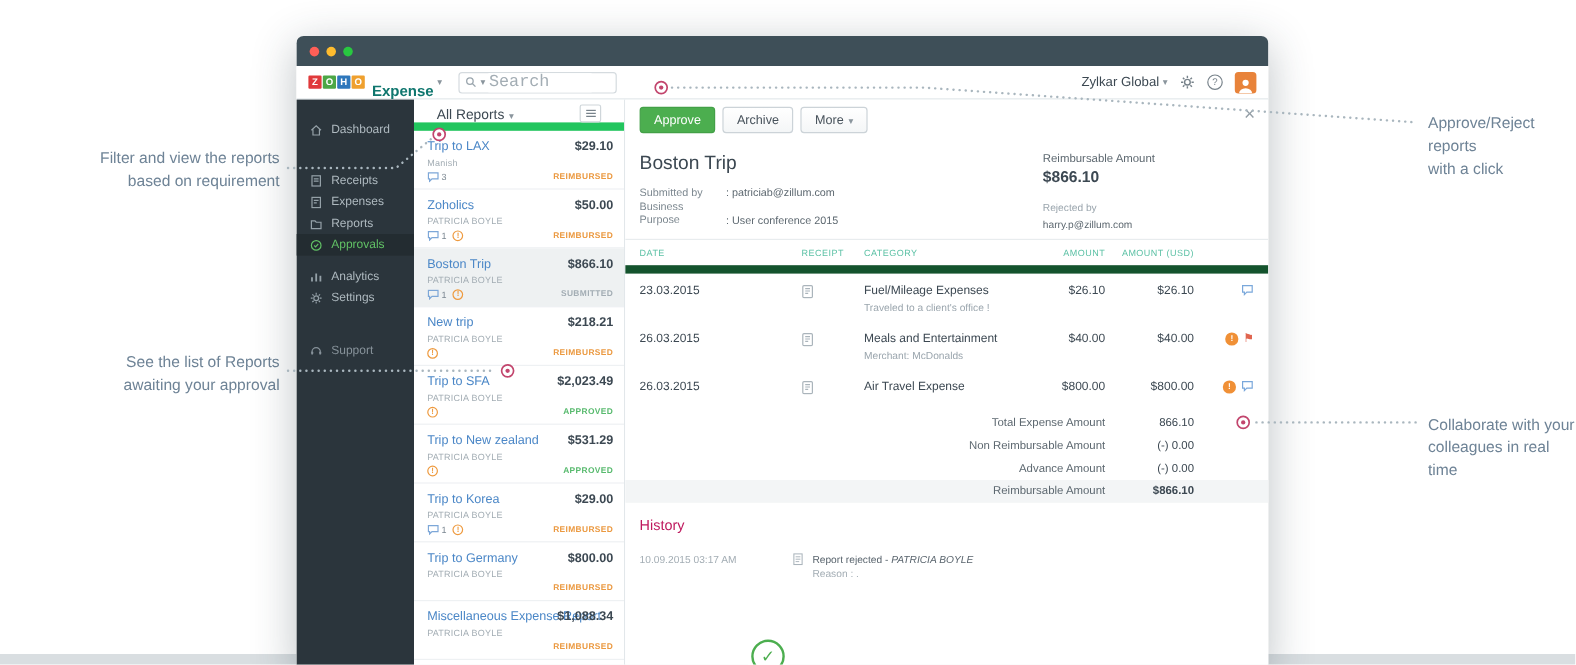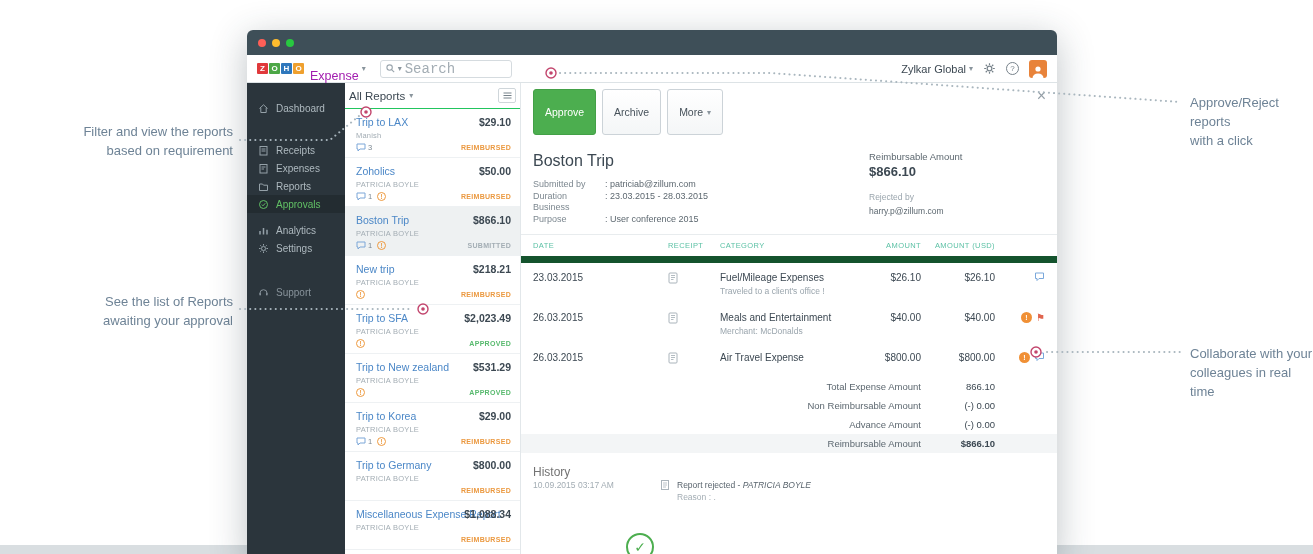--- a/index.html
+++ b/index.html
@@ -24,21 +24,21 @@
   .titlebar{height:25px;background:#3e4f58;display:flex;align-items:center;padding-left:11px;gap:6px}
   .dot{width:8px;height:8px;border-radius:50%}
   .dot-r{background:#ff5f57}.dot-y{background:#febc2e}.dot-g{background:#28c840}
 
   
   .appbar{height:28px;background:#fff;border-bottom:1px solid #dde3e6;display:flex;align-items:center;padding:0 10px}
   .logo{display:flex;align-items:center;cursor:pointer}
   .lg{width:11px;height:11px;border-radius:1px;margin-right:1px;color:#fff;font-size:8px;font-weight:bold;
     display:flex;align-items:center;justify-content:center}
   .lg-z{background:#e0393b}.lg-o1{background:#4ca746}.lg-h{background:#2e77bc}.lg-o2{background:#efa02e}
-  .product{font-size:12.5px;font-weight:normal;color:#a21caf;margin:15px 3px 0 5px}
+  .product{font-size:12.5px;font-weight:bold;color:#0f766e;margin:15px 3px 0 5px}
   .caret{font-size:8px;color:#8a959d}
   .searchbox{margin-left:14px;width:132px;height:18px;border:1px solid #d5dbdf;border-radius:3px;
     display:flex;align-items:center;padding:0 5px;gap:3px;background:#fff}
   .searchbox input{border:none;outline:none;width:86px;font-size:14px;color:#55606a;
     font-family:Liberation Mono, monospace}
   .searchbox input::placeholder{color:#a3adb4}
   .appbar-right{margin-left:auto;display:flex;align-items:center;gap:10px}
   .org{font-size:11px;color:#3c4852;cursor:pointer;display:flex;align-items:center;gap:3px}
   .help-circle{width:13px;height:13px;border:1px solid #77828a;border-radius:50%;color:#77828a;
     font-size:8px;display:flex;align-items:center;justify-content:center;cursor:pointer}
@@ -52,40 +52,40 @@
   .sidebar{width:98px;background:#2b353c;padding-top:16px;flex-shrink:0}
   .nav-item{display:flex;align-items:center;gap:7px;height:18px;padding:0 11px;font-size:10px;
     color:#aeb9bf;cursor:pointer}
   .nav-item svg{flex-shrink:0}
   .nav-item.active{color:#61c065;background:#232c31}
   .nav-item.dim{color:#87929a}
   .g1{height:24px}.g2{height:8px}.g3{height:26px}
 
   
   .listcol{width:176px;border-right:1px solid #e2e7ea;flex-shrink:0;display:flex;flex-direction:column;background:#fff}
-  .list-head{height:26px;display:flex;align-items:center;padding:0 4px;border-bottom:1px solid #22c55e}
+  .list-head{height:26px;display:flex;align-items:flex-end;padding:0 19px;border-bottom:7px solid #22c55e}
   .list-head-title{font-size:11.5px;color:#3c4852;display:flex;align-items:center;gap:4px;cursor:pointer}
   .list-menu-btn{margin-left:auto;width:18px;height:15px;border:1px solid #cfd6da;border-radius:2px;
     display:flex;align-items:center;justify-content:center;cursor:pointer;background:#fff}
   .ritem{position:relative;height:49px;padding:7px 9px 0 11px;border-bottom:1px solid #eef1f3;cursor:pointer}
   .ritem.sel{background:#eef1f2}
   .rtitle{font-size:10.5px;color:#4b87c7;white-space:nowrap;overflow:hidden}
   .rowner{font-size:7.5px;color:#a3adb4;margin-top:3px;letter-spacing:.2px}
   .ramount{position:absolute;right:9px;top:7px;font-size:10.5px;font-weight:bold;color:#3c4852}
   .rstatus{position:absolute;right:9px;bottom:6px;font-size:7px;font-weight:bold;letter-spacing:.3px}
   .st-reimbursed{color:#eb9940}.st-submitted{color:#a3adb4}.st-approved{color:#58ba6e}
   .rbadges{position:absolute;left:11px;bottom:5px;display:flex;align-items:center;gap:5px}
   .bcomment{display:flex;align-items:center;gap:2px;font-size:7.5px;color:#7b8791}
   .binfo{width:9px;height:9px;border:1px solid #ee9a3f;border-radius:50%;color:#ee9a3f;font-size:6.5px;
     display:flex;align-items:center;justify-content:center;font-weight:bold}
 
   
   .main{flex:1;position:relative;background:#fff;overflow:hidden}
   .actionbar{padding:6px 12px 6px;display:flex;gap:6px;align-items:center}
-  .btn{font-size:10.5px;padding:16px 11px;border-radius:3px;cursor:pointer;font-family:"Liberation Sans",sans-serif}
+  .btn{font-size:10.5px;padding:4px 11px;border-radius:3px;cursor:pointer;font-family:"Liberation Sans",sans-serif}
   .btn-approve{background:#4cae4f;border:1px solid #43a047;color:#fff}
   .btn-sec{background:linear-gradient(#fff,#f4f6f7);border:1px solid #ccd3d8;color:#47525b;display:flex;gap:4px;align-items:center}
   .close-x{position:absolute;right:11px;top:4px;font-size:16px;color:#939ea6;cursor:pointer;z-index:6}
 
   .warnbox{margin:1px 12px 0;background:#fcf5d8;border:1px solid #f0e3b2;border-radius:3px;padding:7px 10px}
   .warn-title{display:flex;align-items:center;gap:5px;font-size:9.5px;font-weight:bold;color:#6b5f35}
   .warn-ico{width:11px;height:11px;border-radius:50%;background:#f09036;color:#fff;font-size:7px;font-weight:bold;
     display:flex;align-items:center;justify-content:center;flex-shrink:0}
   .vlist{margin:4px 0 0 22px;font-size:9.5px;color:#7a7048;line-height:12.5px}
   .vlist b{color:#5c5128}
@@ -114,22 +114,22 @@
 
   .summary{margin-top:4px}
   .srow{display:flex;justify-content:flex-end;align-items:center;padding:4px 12px;font-size:9.5px}
   .slabel{color:#5d6870}
   .sval{width:74px;text-align:right;color:#3c4852}
   .ssp{width:50px}
   .srow.total{background:#f3f5f6;font-weight:bold}
   .srow.total .slabel{font-weight:normal}
 
   .history{padding:12px 12px 0}
-  .h-title{font-size:12px;color:#737373}
-  .hentry{display:flex;align-items:flex-start;margin-top:1px;font-size:8.5px}
+  .h-title{font-size:12px;color:#be185d}
+  .hentry{display:flex;align-items:flex-start;margin-top:16px;font-size:8.5px}
   .htime{width:128px;color:#a3adb4;flex-shrink:0}
   .hicon{width:16px;flex-shrink:0}
   .hline{color:#59646d}
   .hactor{font-style:italic}
   .hreason{color:#a3adb4;margin-top:2px}
 
   .check-circle{position:absolute;left:105px;top:450px;width:28px;height:28px;border:2px solid #4cae4f;
     border-radius:50%;background:#fff;color:#4cae4f;font-size:14px;display:flex;align-items:center;
     justify-content:center;box-shadow:0 0 0 4px #fff;z-index:5;cursor:pointer}
 </style>
@@ -410,21 +410,20 @@
             <span>More</span>
             <span class="caret">▾</span>
           </button>
         </div>
 
 
         <div class="report-head">
           <div class="rh-title">Boston Trip</div>
           <div class="drows">
             <div><span class="dlabel">Submitted by</span><span>: patriciab@zillum.com</span></div>
-            <div><span class="dlabel">Duration</span><span>: 23.03.2015 - 28.03.2015</span></div>
             <div><span class="dlabel">Business Purpose</span><span>: User conference 2015</span></div>
           </div>
           <div class="rblock">
             <div class="rb-label">Reimbursable Amount</div>
             <div class="rb-amount">$866.10</div>
             <div class="rb-rej-label">Rejected by</div>
             <div class="rb-rej-val">harry.p@zillum.com</div>
           </div>
         </div>
 

